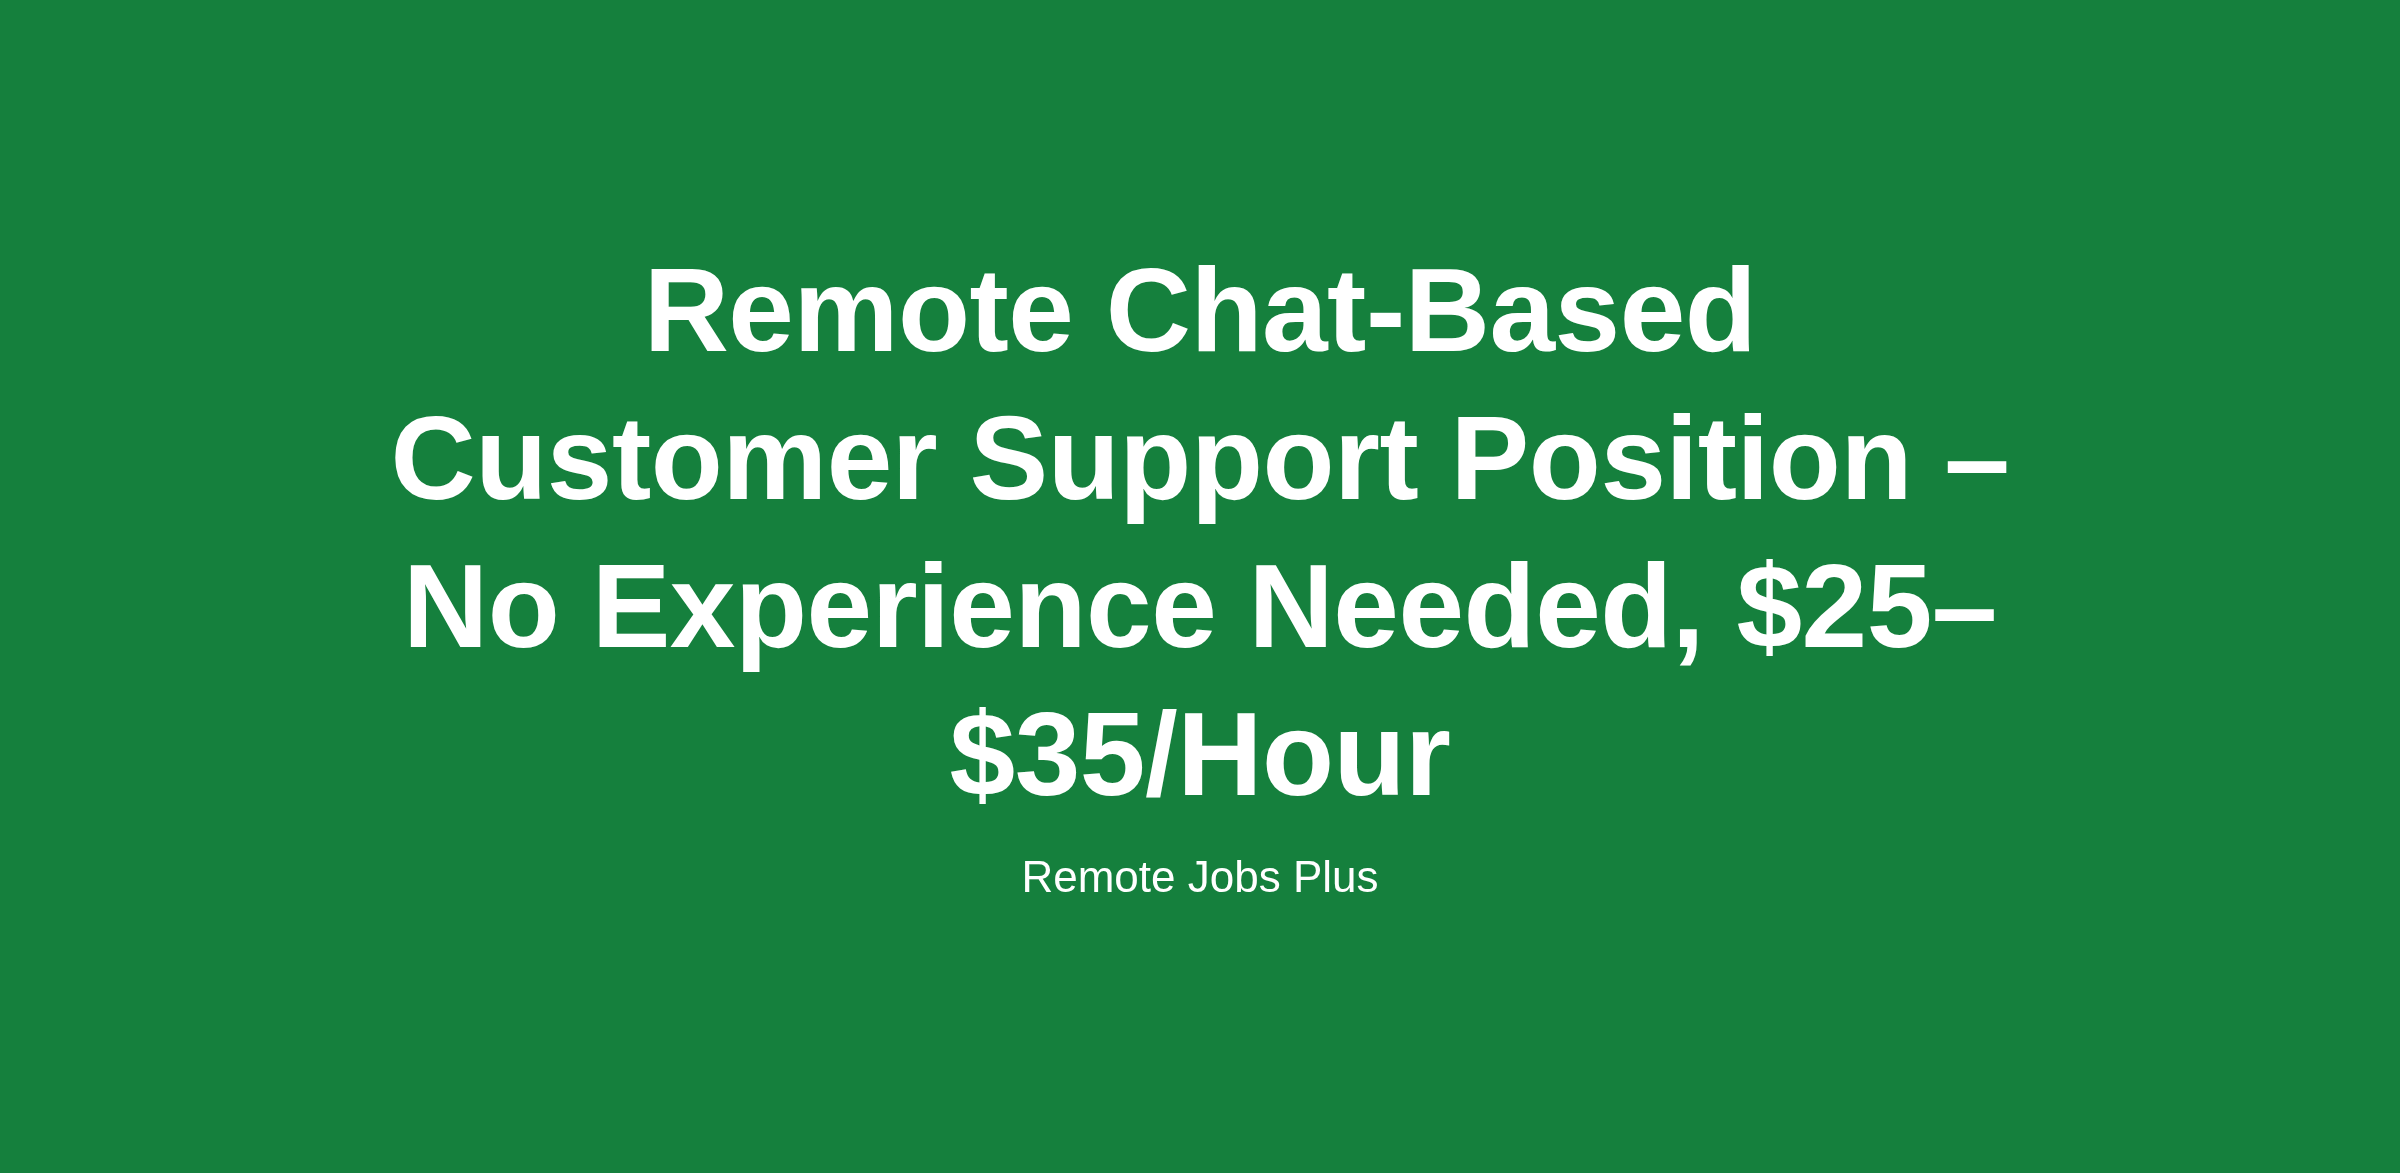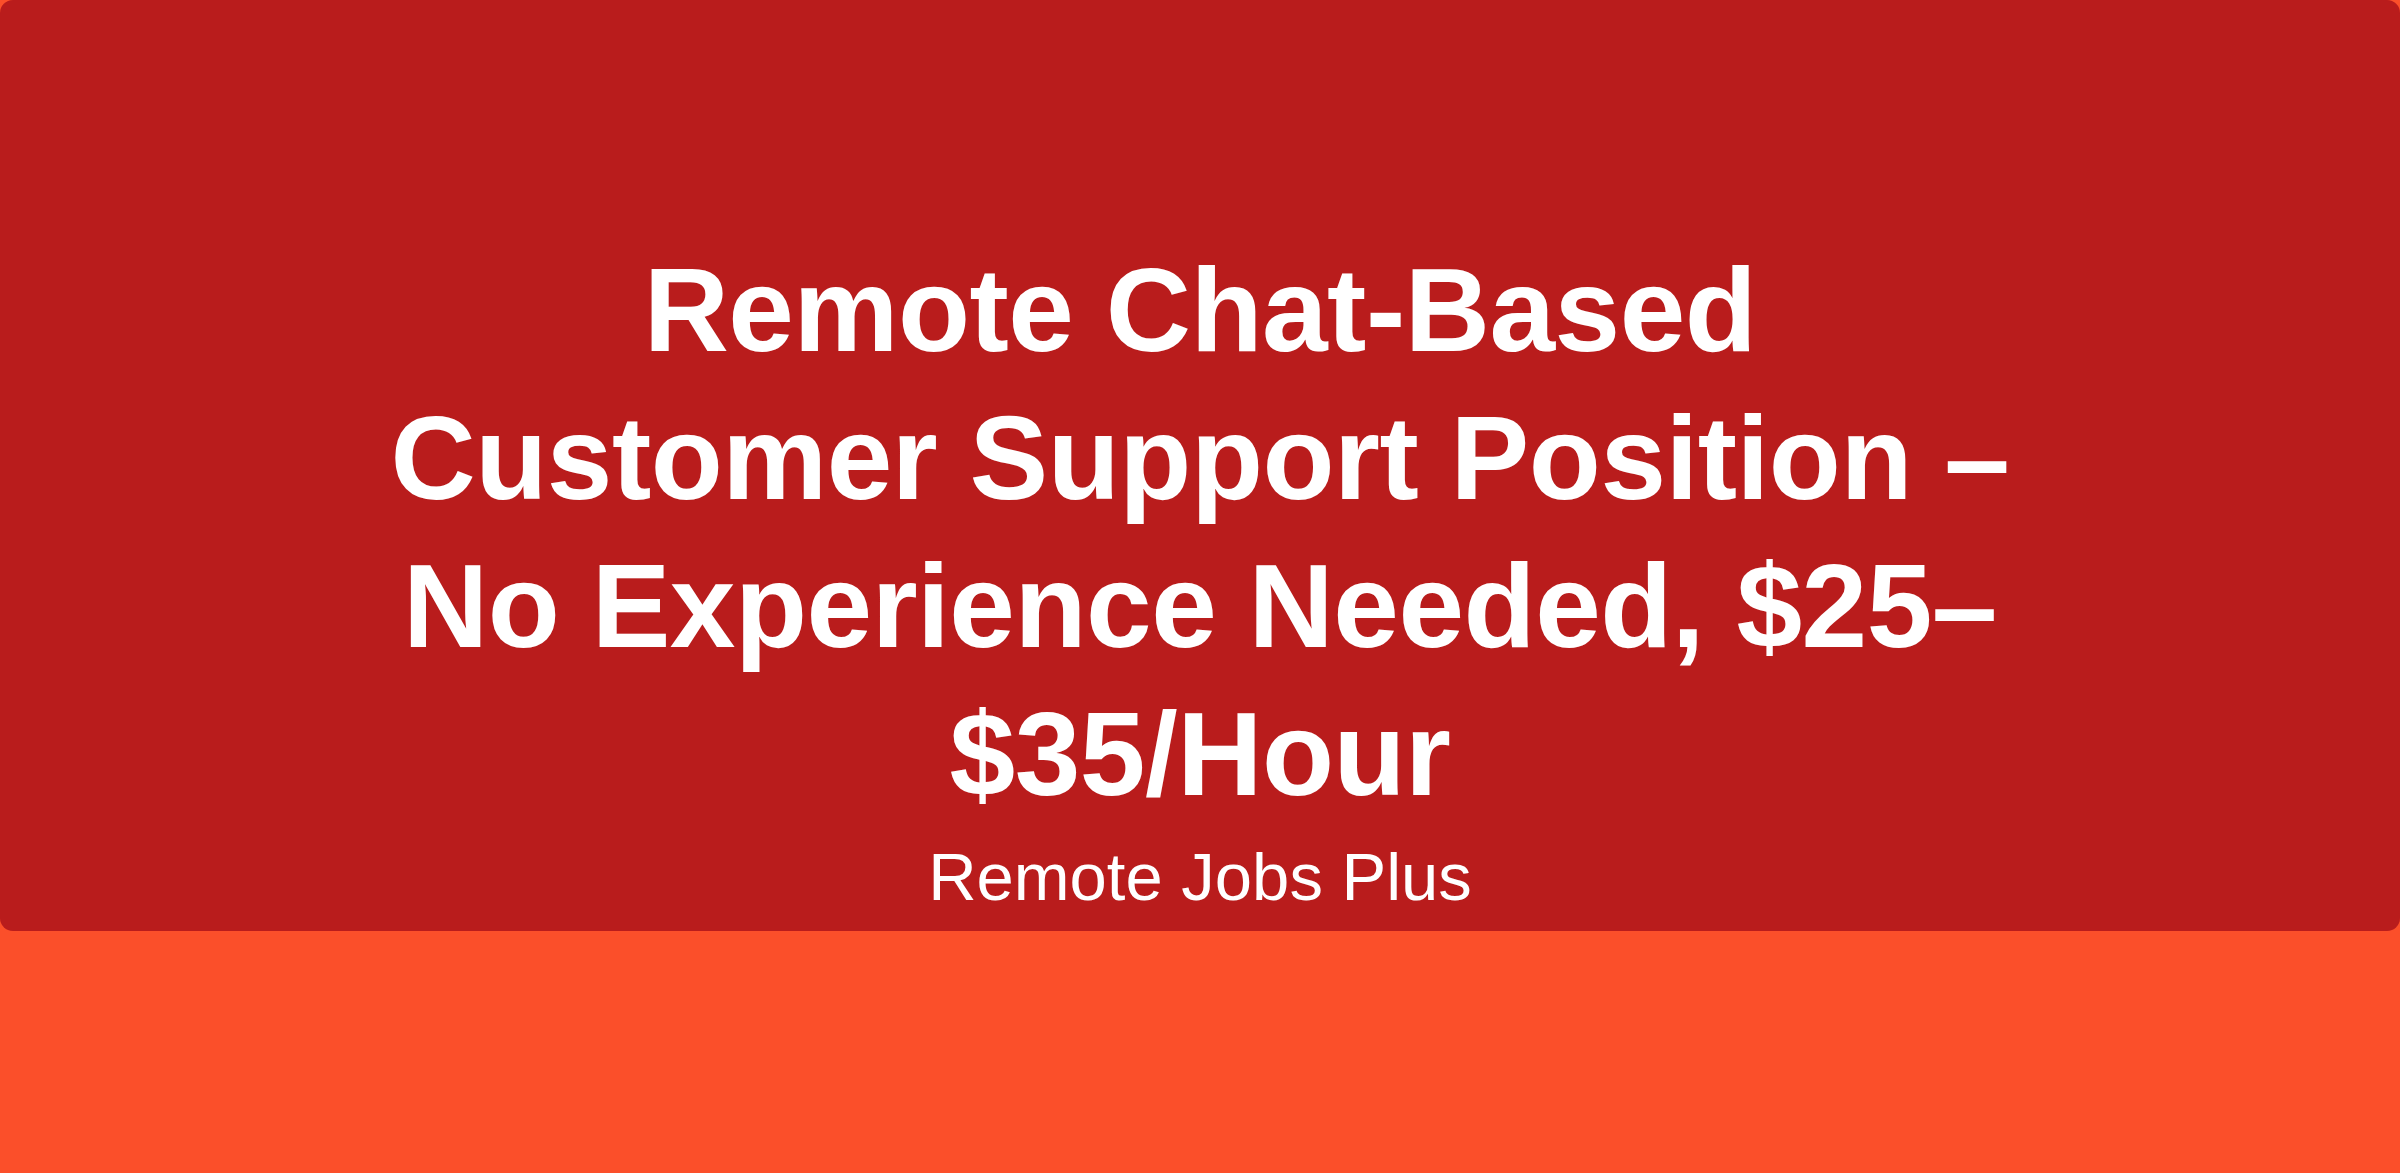--- a/index.html
+++ b/index.html
@@ -14,28 +14,27 @@
     overflow: hidden;
     font-family: "Liberation Sans", sans-serif;
     background: #FB4F2A;
   }
 
   
   .og-card {
     position: relative;
     box-sizing: border-box;
     width: 2400px;
-    height: 931px;
-    background: #b91c1c;
+    height: 1173px;
+    background: #15803d;
     display: flex;
     flex-direction: column;
     align-items: center;
     justify-content: flex-start;
     overflow: hidden;
-    border-radius: 13px;
   }
 
   
   .card-inner {
     width: 1760px;
     margin-top: 236px;
     display: flex;
     flex-direction: column;
     align-items: center;
     text-align: center;
@@ -54,21 +53,21 @@
     max-width: 1640px;
     word-wrap: break-word;
   }
 
   .card-subtitle {
     margin: 0;
     padding: 0;
     margin-top: 12px;
     color: #FFFFFF;
     font-family: "Liberation Sans", sans-serif;
-    font-size: 67px;
+    font-size: 44px;
     line-height: 74px;
     font-weight: 400;
     letter-spacing: 0px;
     text-align: right;
   }
 </style>
 </head>
 <body>
 
 <div class="og-card">

